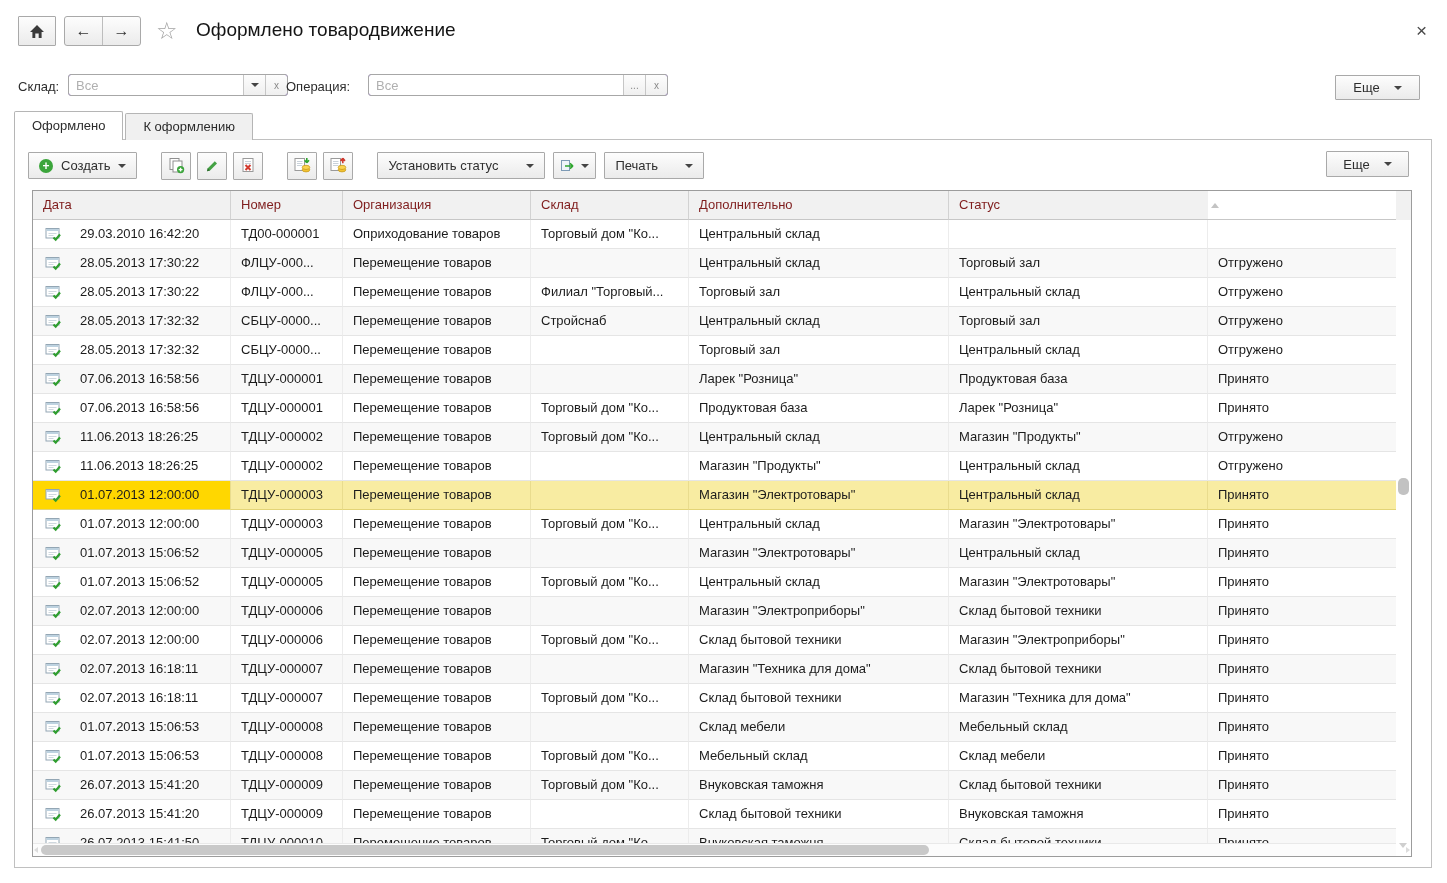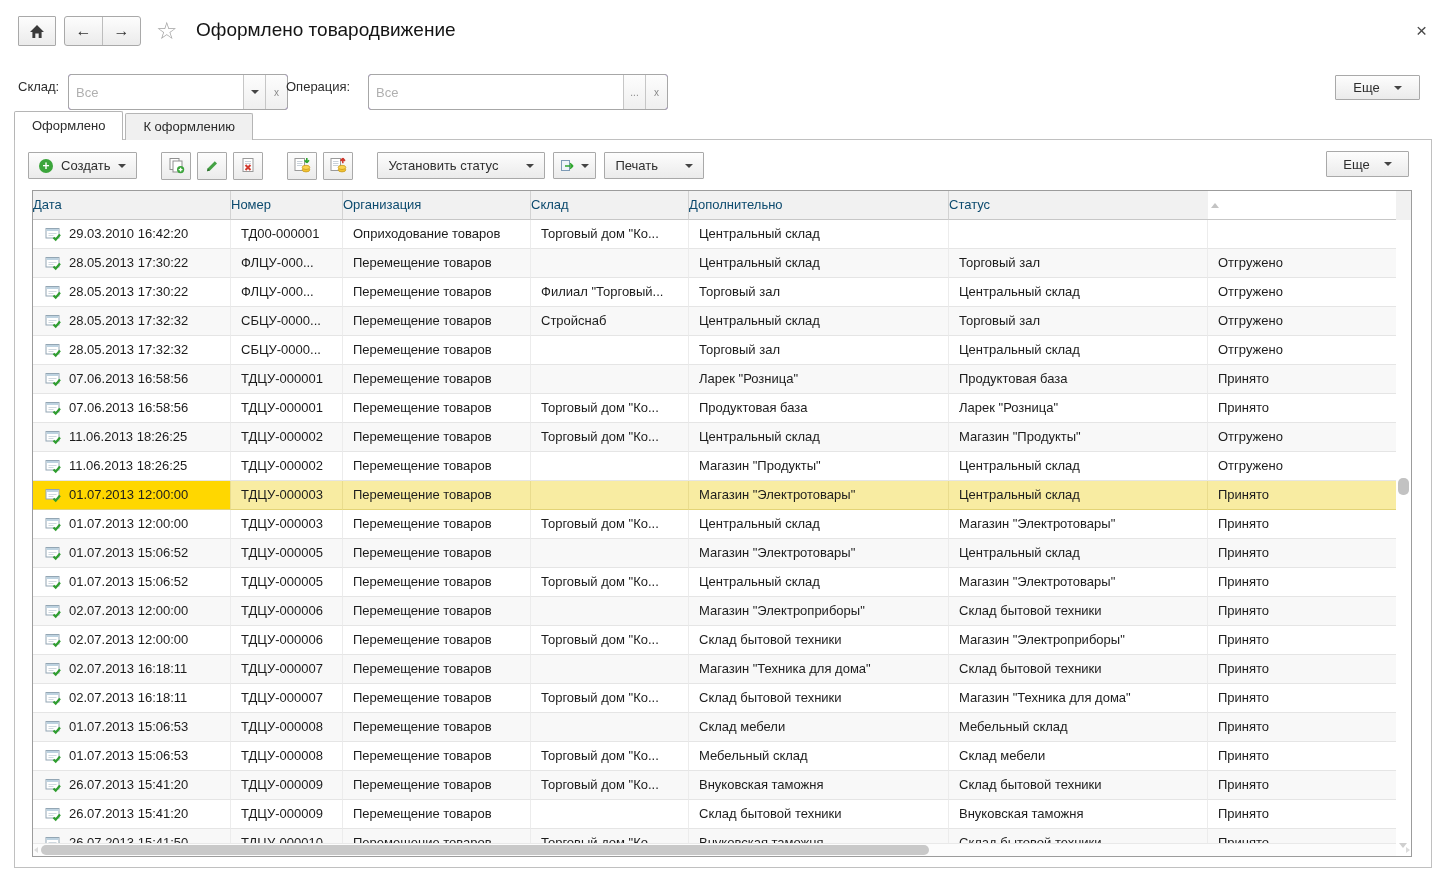--- a/index.html
+++ b/index.html
@@ -16,21 +16,21 @@
                background:linear-gradient(#fdfdfd,#ebebeb); border:1px solid #a9a9a9; border-radius:3px; }
   .nav-half { flex:1; display:flex; align-items:center; justify-content:center; font-size:16px; font-weight:bold; color:#333; }
   .nav-half + .nav-half { border-left:1px solid #bdbdbd; }
   .star { position:absolute; left:156px; top:17px; font-size:24px; color:#a3a3a3; }
   .page-title { position:absolute; left:196px; top:19px; font-size:19px; color:#141414; white-space:nowrap; }
   .win-close { position:absolute; left:1416px; top:20px; font-size:19px; color:#4a4a4a; cursor:default; }
 
   
   .filter-row { position:absolute; left:0; top:74px; width:1447px; height:27px; }
   .flt-label { position:absolute; top:0; line-height:26px; color:#2c2c2c; }
-  .combo { position:absolute; top:0; height:36px; display:flex; background:#4c1d95;
+  .combo { position:absolute; top:0; height:22px; display:flex; background:#4c1d95;
            border:1px solid #a7a7a7; border-radius:3px; overflow:hidden; }
   .combo input { flex:1; border:none; outline:none; padding:0 7px; font:inherit; color:#333; min-width:0; }
   .combo input::placeholder { color:#b0b0b0; opacity:1; }
   .combo-seg { width:22px; display:flex; align-items:center; justify-content:center;
                border-left:1px solid #c6c6c6; background:linear-gradient(#fdfdfd,#efefef);
                color:#8a8a8a; font-size:10px; }
   .caret { width:0; height:0; border-left:4px solid transparent; border-right:4px solid transparent;
            border-top:4px solid #444; display:inline-block; }
   .more-btn { position:absolute; width:85px; height:25px; gap:14px; font-size:13px; }
 
@@ -52,33 +52,33 @@
   .plus-circle { width:14px; height:14px; border-radius:50%; background:var(--accent-green,#3ba53b);
                  color:#fff; font-size:12px; line-height:14px; text-align:center; font-weight:bold; display:inline-block; }
   .tb-more { position:absolute; right:6px; top:0; width:83px; height:26px; gap:14px; }
 
   
   .grid { position:absolute; left:17px; top:50px; width:1380px; height:667px;
           border:1px solid #9c9c9c; background:#fff; display:flex; flex-direction:column; }
   .grid-header { display:grid; grid-template-columns:198px 112px 188px 158px 260px 259px 188px 15px;
                  height:29px; flex:0 0 29px; background:var(--header-bg,#f1f1f1); }
   .gh-cell { border-right:1px solid #d2d2d2; border-bottom:1px solid #c7c7c7;
-             line-height:28px; padding-left:0; color:#0c4a6e; white-space:nowrap; overflow:hidden; }
+             line-height:28px; padding-left:10px; color:#7f1d1d; white-space:nowrap; overflow:hidden; }
   .gh-corner { background:#fff; border-bottom:1px solid #c7c7c7; position:relative; }
   .tri-up { position:absolute; left:3px; top:12px; width:0; height:0;
             border-left:4px solid transparent; border-right:4px solid transparent; border-bottom:5px solid #c3c3c3; }
   .grid-body { flex:1; overflow:hidden; position:relative; }
   .grow { display:grid; grid-template-columns:198px 112px 188px 158px 260px 259px 188px; width:1363px;
           height:29px; background:#fff; }
   .grow.alt { background:var(--alt-row,#f8f8f8); }
   .grow.selected { background:var(--selected-row,#f8eca2); }
   .gcell { border-right:1px solid #ececec; border-bottom:1px solid #e5e5e5;
            line-height:28px; padding-left:10px; white-space:nowrap; overflow:hidden; color:#1c1c1c; }
   .grow.selected .gcell { border-right-color:#e9dc8e; border-bottom-color:#e3d477; }
-  .gcell.date { display:flex; align-items:center; gap:7px; padding-left:12px; }
+  .gcell.date { display:flex; align-items:center; gap:18px; padding-left:12px; }
   .grow.selected .gcell.date { background:var(--selected-cell,#ffd700); }
   .doc-ic { flex:0 0 17px; display:inline-flex; }
 
   
   .hscroll { flex:0 0 13px; position:relative; background:#fcfcfc; border-top:1px solid #e9e9e9; width:1363px; }
   .hthumb { position:absolute; left:8px; top:1px; width:888px; height:10px; background:#c9c9c9; border-radius:5px; }
   .hs-arrow { position:absolute; top:3px; width:0; height:0; border-top:3.5px solid transparent; border-bottom:3.5px solid transparent; }
   .hs-left  { left:1px; border-right:4px solid #dcdcdc; }
   .hs-right { right:-14px; border-left:4px solid #dcdcdc; }
   .vthumb { position:absolute; right:2px; top:287px; width:11px; height:17px; background:#c2c2c2; border-radius:5px; }

